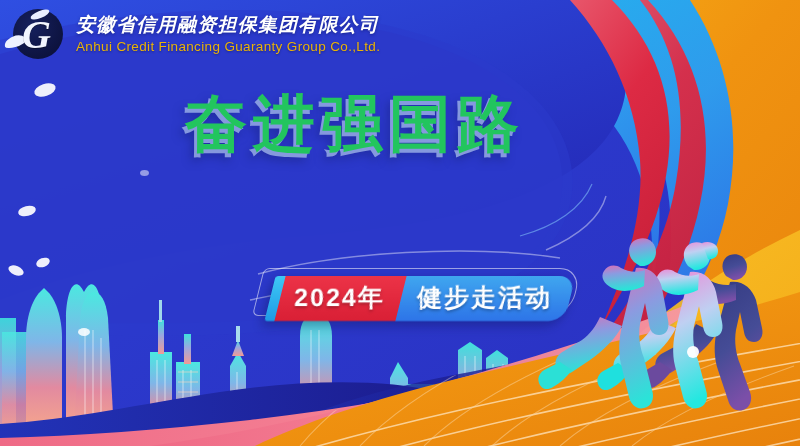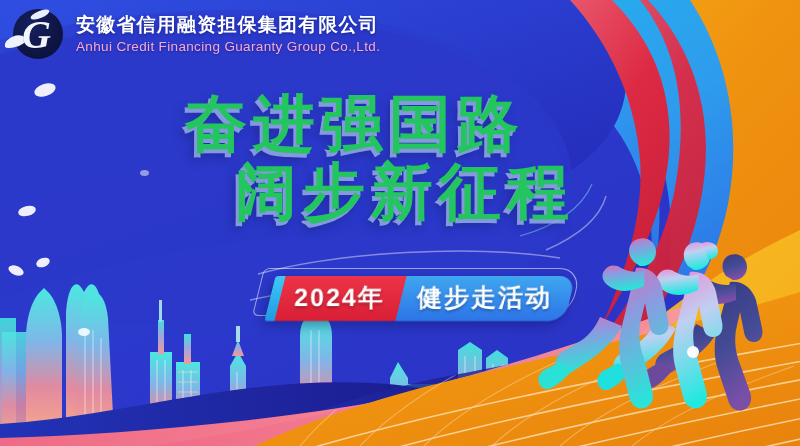--- a/index.html
+++ b/index.html
@@ -44,23 +44,24 @@
   .logo-tick{
     position:absolute;left:22px;top:5px;width:20px;height:7px;
     background:#e9eeff;border-radius:50%;
     transform:rotate(-22deg);
   }
   .brand-cn{
     color:#ffffff;font-size:19px;font-weight:bold;
     letter-spacing:1.2px;line-height:1.15;
     text-shadow:0 1px 3px rgba(10,20,90,.55);
     white-space:nowrap;
+    font-style:italic;
   }
   .brand-en{
-    color:#f9a8d4;font-size:13.5px;font-weight:normal;
+    color:#eab308;font-size:13.5px;font-weight:normal;
     letter-spacing:.35px;line-height:1.3;margin-top:2px;
     text-shadow:0 1px 2px rgba(10,20,90,.5);
     white-space:nowrap;
   }
 
   
   .headline{
     position:absolute;z-index:35;left:0;top:92px;width:700px;
     text-align:center;
   }
@@ -401,21 +402,20 @@
       <div class="logo-g">G</div>
     </div>
     <div>
       <div class="brand-cn">安徽省信用融资担保集团有限公司</div>
       <div class="brand-en">Anhui Credit Financing Guaranty Group Co.,Ltd.</div>
     </div>
   </div>
 
   <div class="headline">
     <div class="hl-line l1">奋进强国路</div>
-    <div class="hl-line l2">阔步新征程</div>
   </div>
 
   <div class="sub-outline"></div>
   <div class="sub-wrap">
     <div class="sub-accent"></div>
     <div class="sub-red">
       <span class="sub-txt">2024年</span>
     </div>
     <div class="sub-blue">
       <span class="sub-txt">健步走活动</span>

